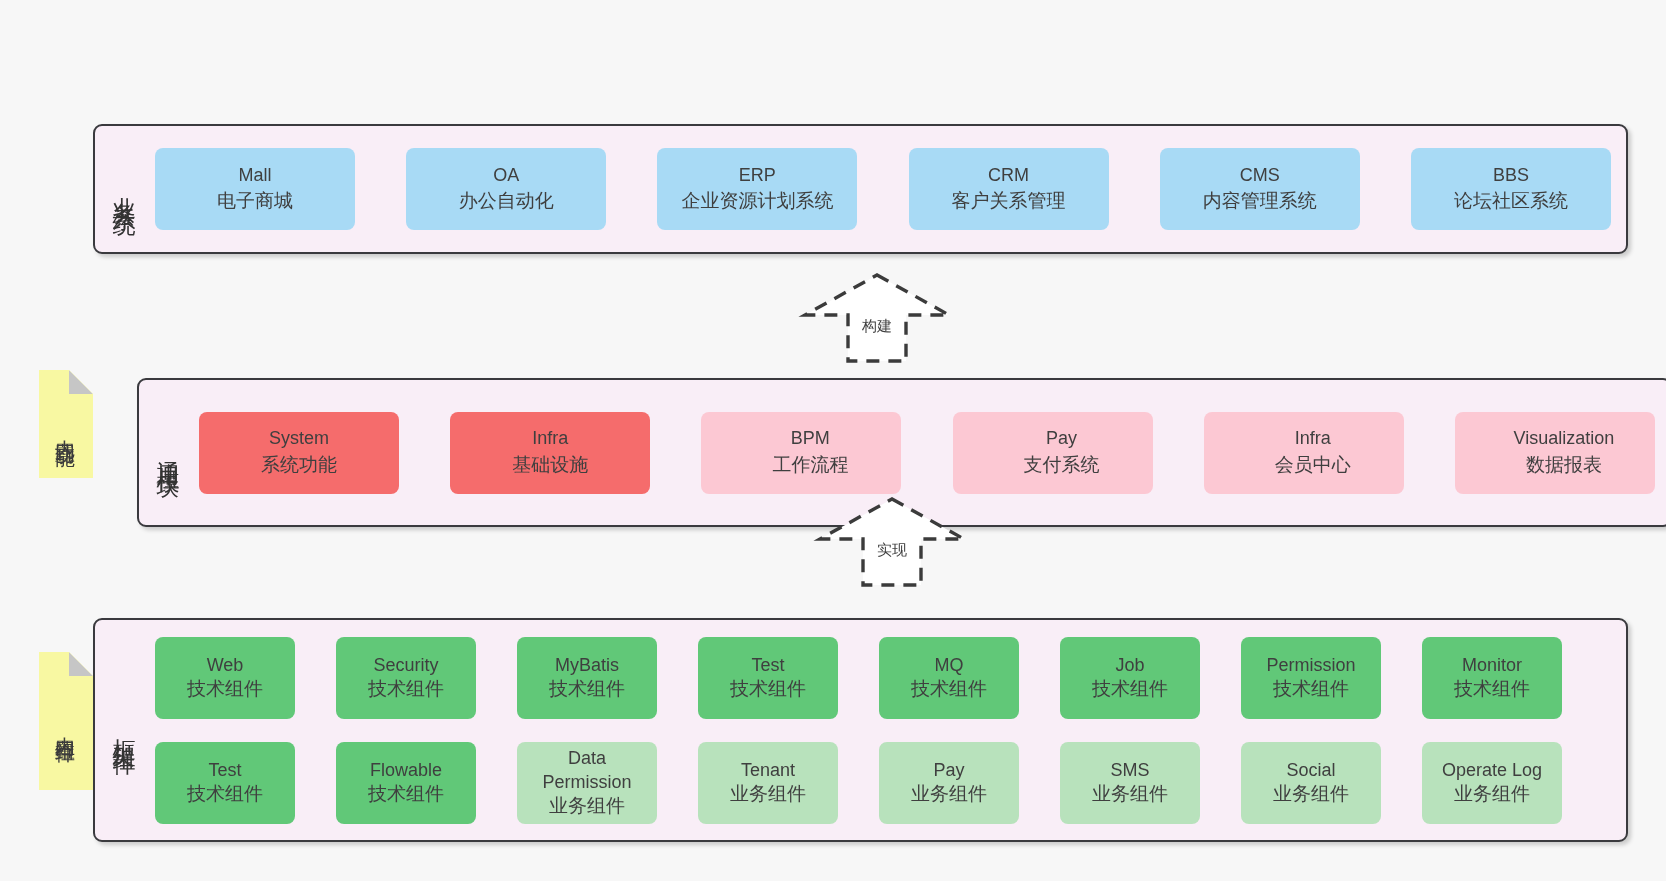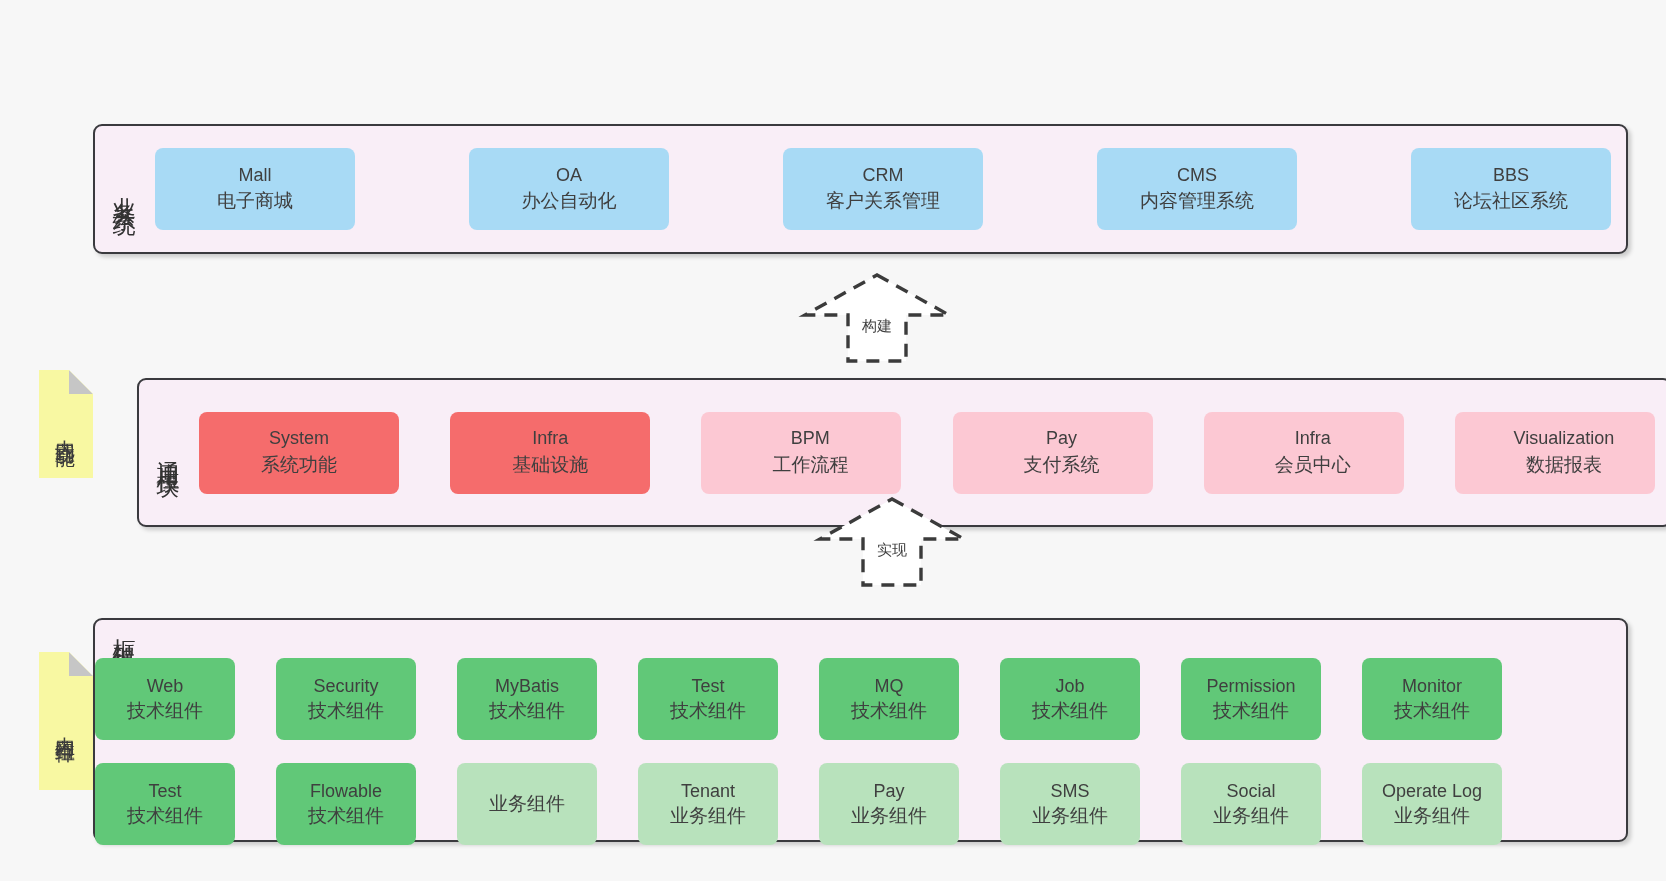--- a/index.html
+++ b/index.html
@@ -24,21 +24,21 @@
   }
   .band-label-col{width:60px; flex:none; display:flex; align-items:center; justify-content:center;}
   .band-label{
     writing-mode:vertical-rl; text-orientation:upright;
     font-size:23px; letter-spacing:0.22em; color:#333;
   }
   .band-content{flex:1; display:flex; align-items:center; padding-right:15px;}
 
   #band-business{top:124px; height:130px;}
   #band-common{top:378px; height:149px;margin-left:44px;}
-  #band-framework{top:618px; height:224px;flex-direction:column;}
+  #band-framework{top:618px; height:224px;}
 
   #band-business .band-content, #band-common .band-content{justify-content:space-between;}
   #band-framework .band-content{
     flex-direction:column; align-items:stretch; justify-content:center;
     gap:23px; padding:18px 15px 17px 0;
   }
   .box-row{display:flex; gap:41px;}
 
   
   .box{
@@ -97,20 +97,24 @@
     <div class="band-content">
         <div class="box tone-blue">
           <div class="box-name">Mall</div>
           <div class="box-desc">电子商城</div>
         </div>
         <div class="box tone-blue">
           <div class="box-name">OA</div>
           <div class="box-desc">办公自动化</div>
         </div>
         <div class="box tone-blue">
+          <div class="box-name">ERP</div>
+          <div class="box-desc">企业资源计划系统</div>
+        </div>
+        <div class="box tone-blue">
           <div class="box-name">CRM</div>
           <div class="box-desc">客户关系管理</div>
         </div>
         <div class="box tone-blue">
           <div class="box-name">CMS</div>
           <div class="box-desc">内容管理系统</div>
         </div>
         <div class="box tone-blue">
           <div class="box-name">BBS</div>
           <div class="box-desc">论坛社区系统</div>
@@ -214,20 +218,21 @@
       <div class="box-row">
           <div class="box tone-green">
             <div class="box-name">Test</div>
             <div class="box-desc">技术组件</div>
           </div>
           <div class="box tone-green">
             <div class="box-name">Flowable</div>
             <div class="box-desc">技术组件</div>
           </div>
           <div class="box tone-green-light">
+            <div class="box-name">Data Permission</div>
             <div class="box-desc">业务组件</div>
           </div>
           <div class="box tone-green-light">
             <div class="box-name">Tenant</div>
             <div class="box-desc">业务组件</div>
           </div>
           <div class="box tone-green-light">
             <div class="box-name">Pay</div>
             <div class="box-desc">业务组件</div>
           </div>

